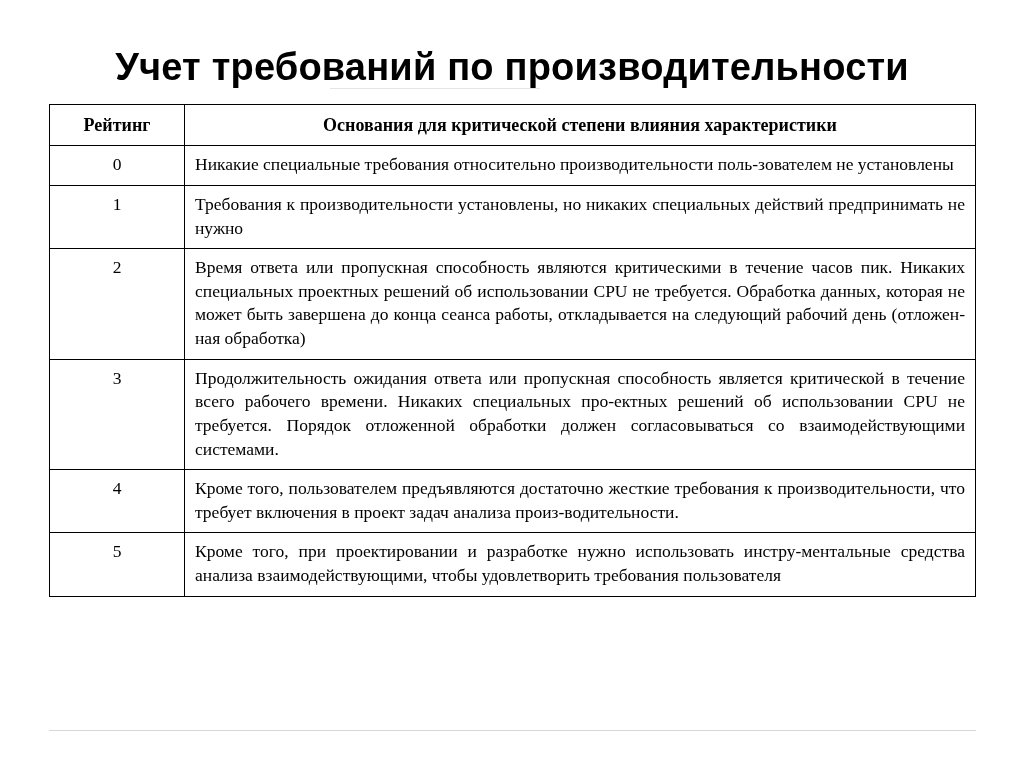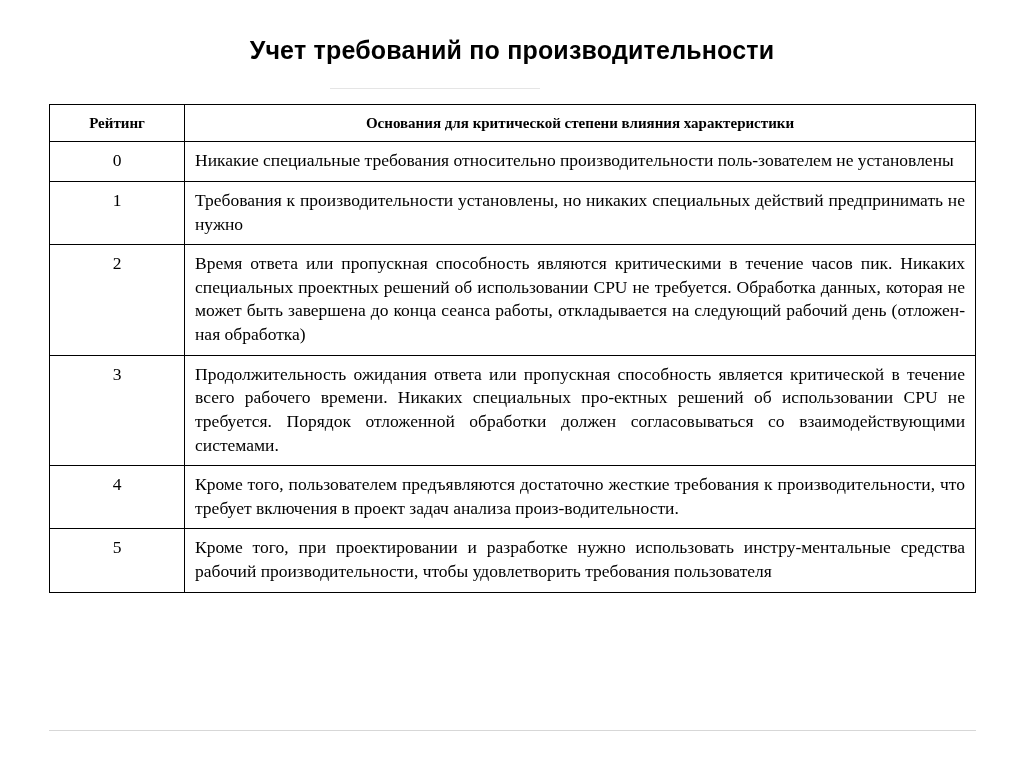--- a/index.html
+++ b/index.html
@@ -16,27 +16,27 @@
   }
   .slide {
     position: relative;
     width: 1024px;
     height: 767px;
     background: #ffffff;
     box-sizing: border-box;
   }
   .slide-title {
     position: absolute;
-    top: 36px;
+    top: 46px;
     left: 0;
     width: 1024px;
     text-align: center;
     font-family: "Liberation Sans", sans-serif;
     font-weight: bold;
-    font-size: 25px;
+    font-size: 38px;
     letter-spacing: 0.2px;
     color: #000000;
   }
   .ghost-line {
     position: absolute;
     top: 88px;
     left: 330px;
     width: 210px;
     height: 10px;
     border-top: 1px solid #cfcfcf;
@@ -54,21 +54,21 @@
   table.req-table td, table.req-table th {
     border: 1px solid #000000;
     vertical-align: top;
     padding: 7px 10px 8px 10px;
     font-size: 17.5px;
     line-height: 1.35;
   }
   table.req-table thead th {
     text-align: center;
     font-weight: bold;
-    font-size: 15px;
+    font-size: 18px;
     padding-top: 8px;
     padding-bottom: 8px;
     vertical-align: middle;
   }
   .col-rating {
     width: 135px;
   }
   td.rating-cell {
     text-align: center;
     vertical-align: top;
@@ -126,20 +126,20 @@
       <tr>
         <td class="rating-cell">3</td>
         <td class="desc-cell">Продолжительность ожидания ответа или пропускная способность является критической в течение всего рабочего времени. Никаких специальных про-ектных решений об использовании CPU не требуется. Порядок отложенной обработки должен согласовываться со взаимодействующими системами.</td>
       </tr>
       <tr>
         <td class="rating-cell">4</td>
         <td class="desc-cell">Кроме того, пользователем предъявляются достаточно жесткие требования к производительности, что требует включения в проект задач анализа произ-водительности.</td>
       </tr>
       <tr>
         <td class="rating-cell">5</td>
-        <td class="desc-cell">Кроме того, при проектировании и разработке нужно использовать инстру-ментальные средства рабочий производительности, чтобы удовлетворить требования пользователя</td>
+        <td class="desc-cell">Кроме того, при проектировании и разработке нужно использовать инстру-ментальные средства анализа взаимодействующими, чтобы удовлетворить требования пользователя</td>
       </tr>
     </tbody>
   </table>
 
   <div class="bottom-rule"></div>
 
 </div>
 
 </body></html>

